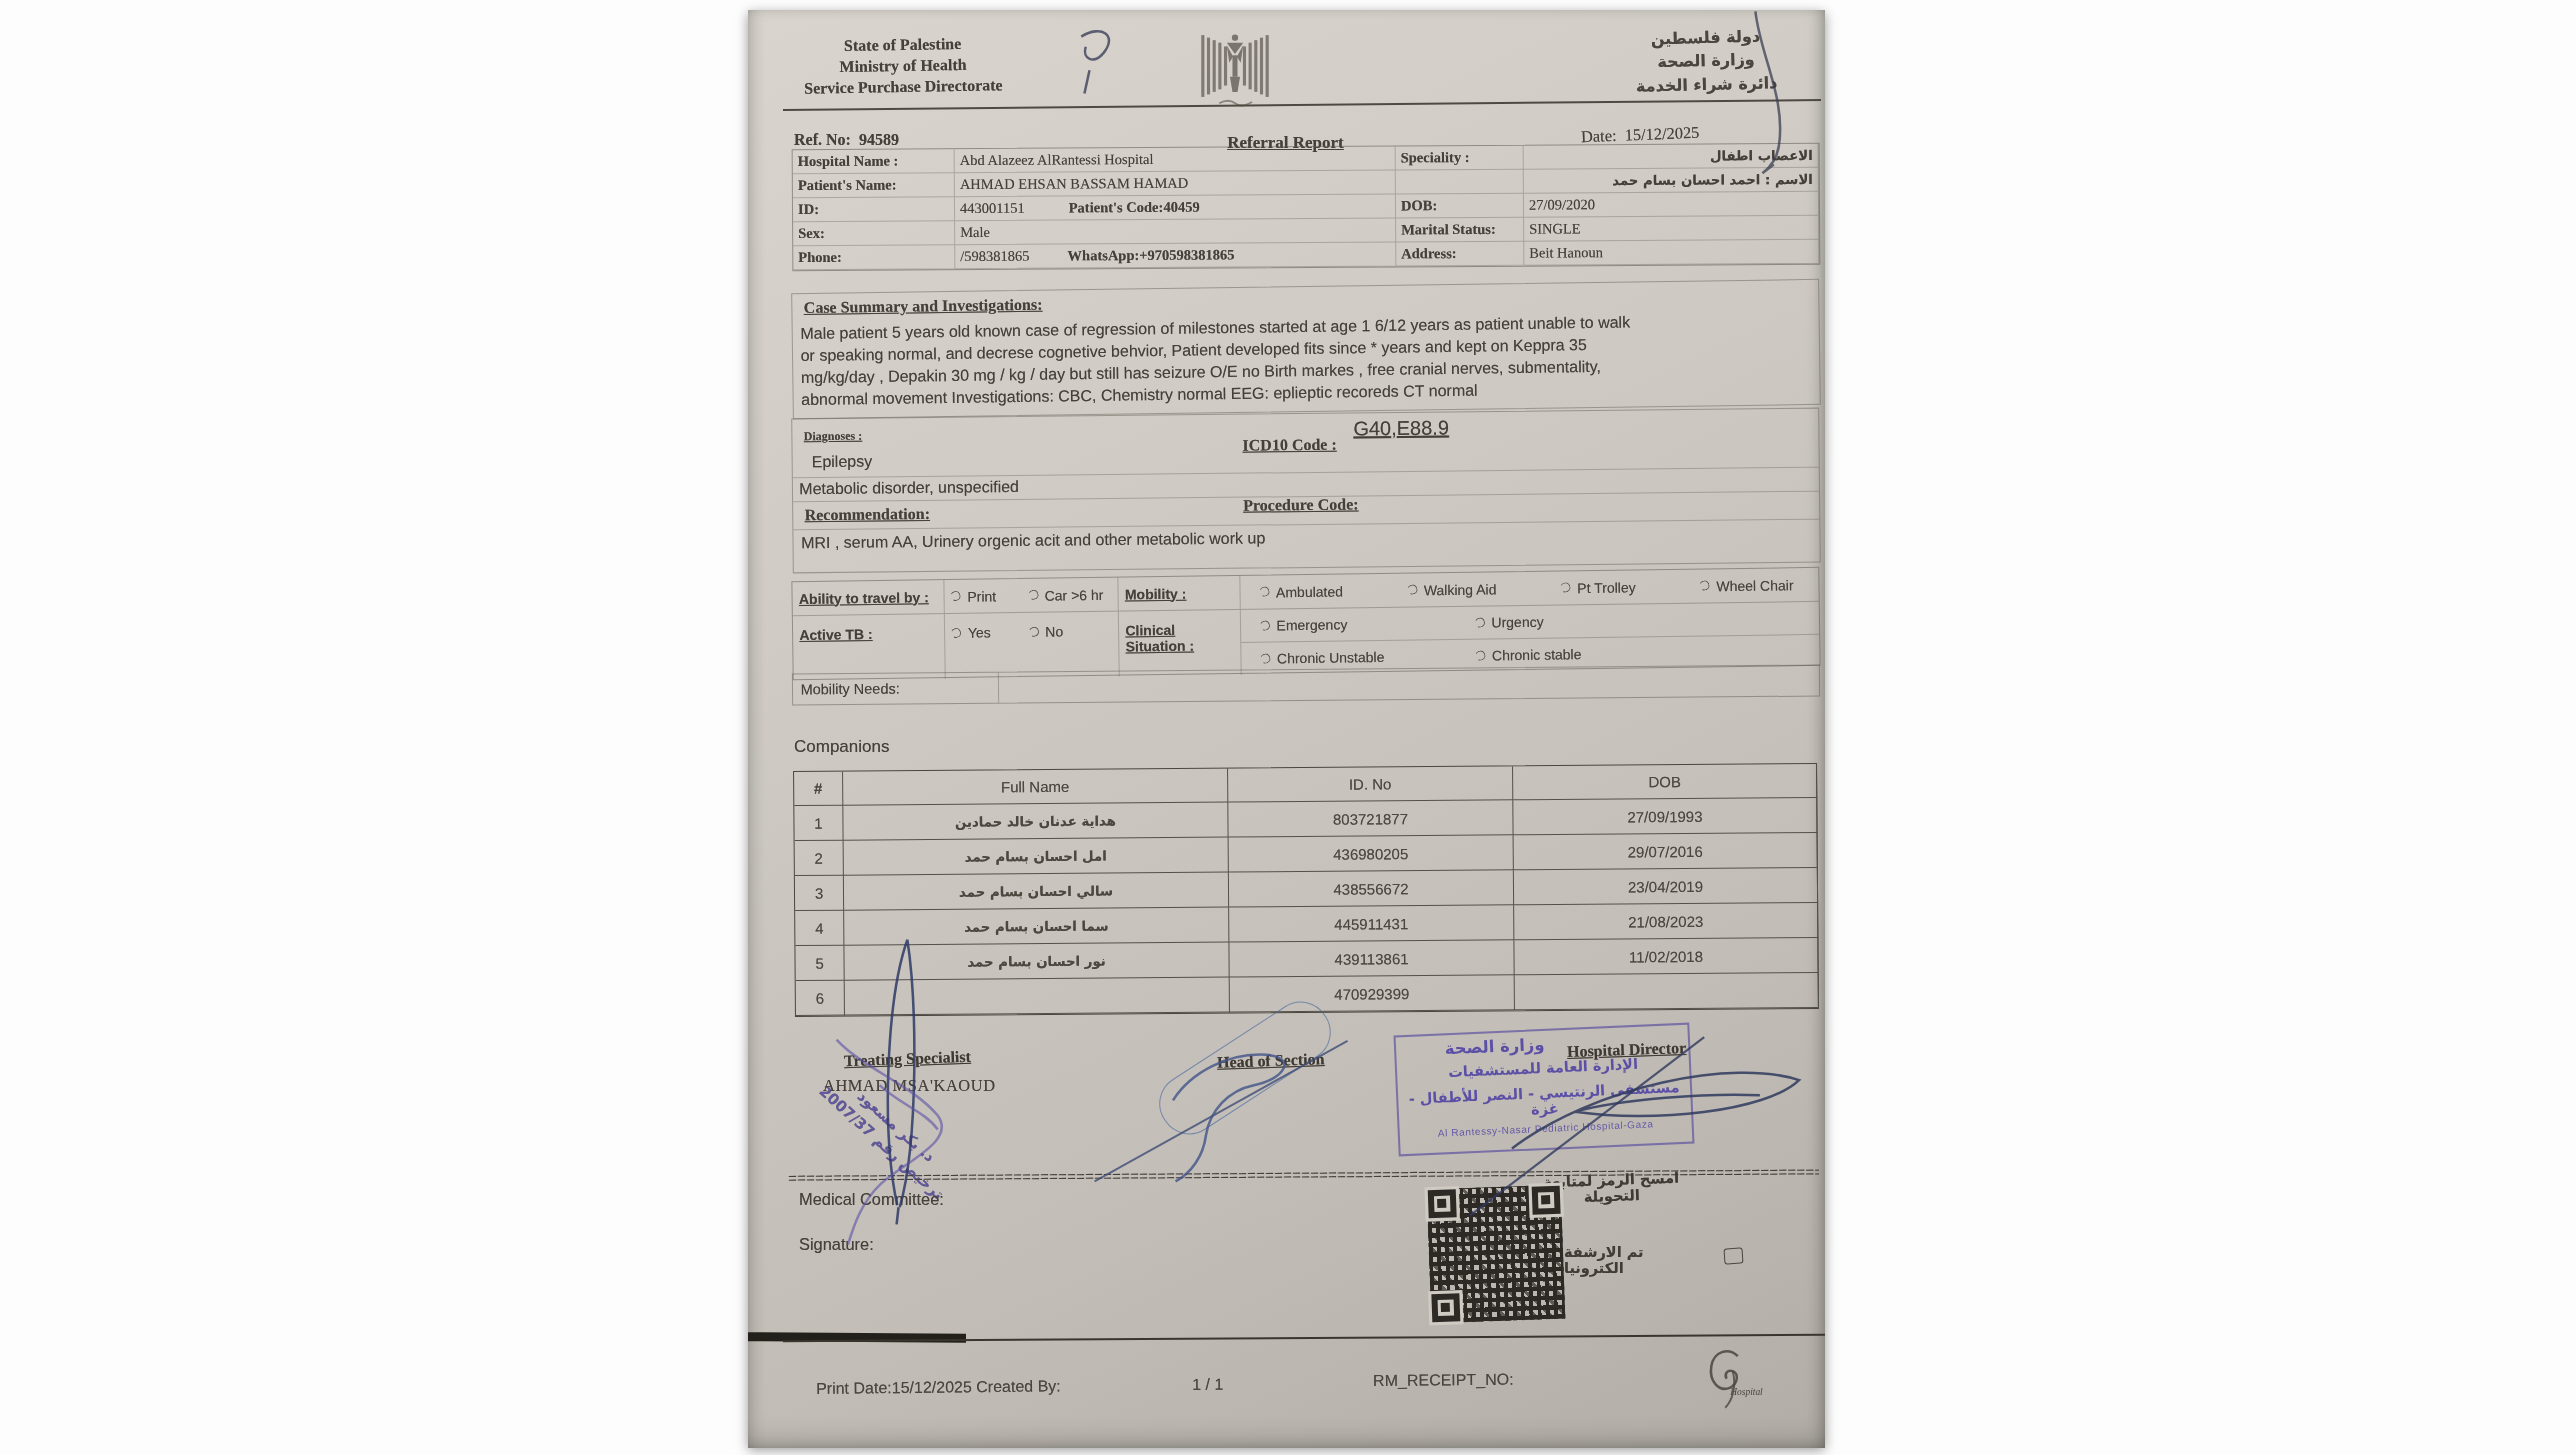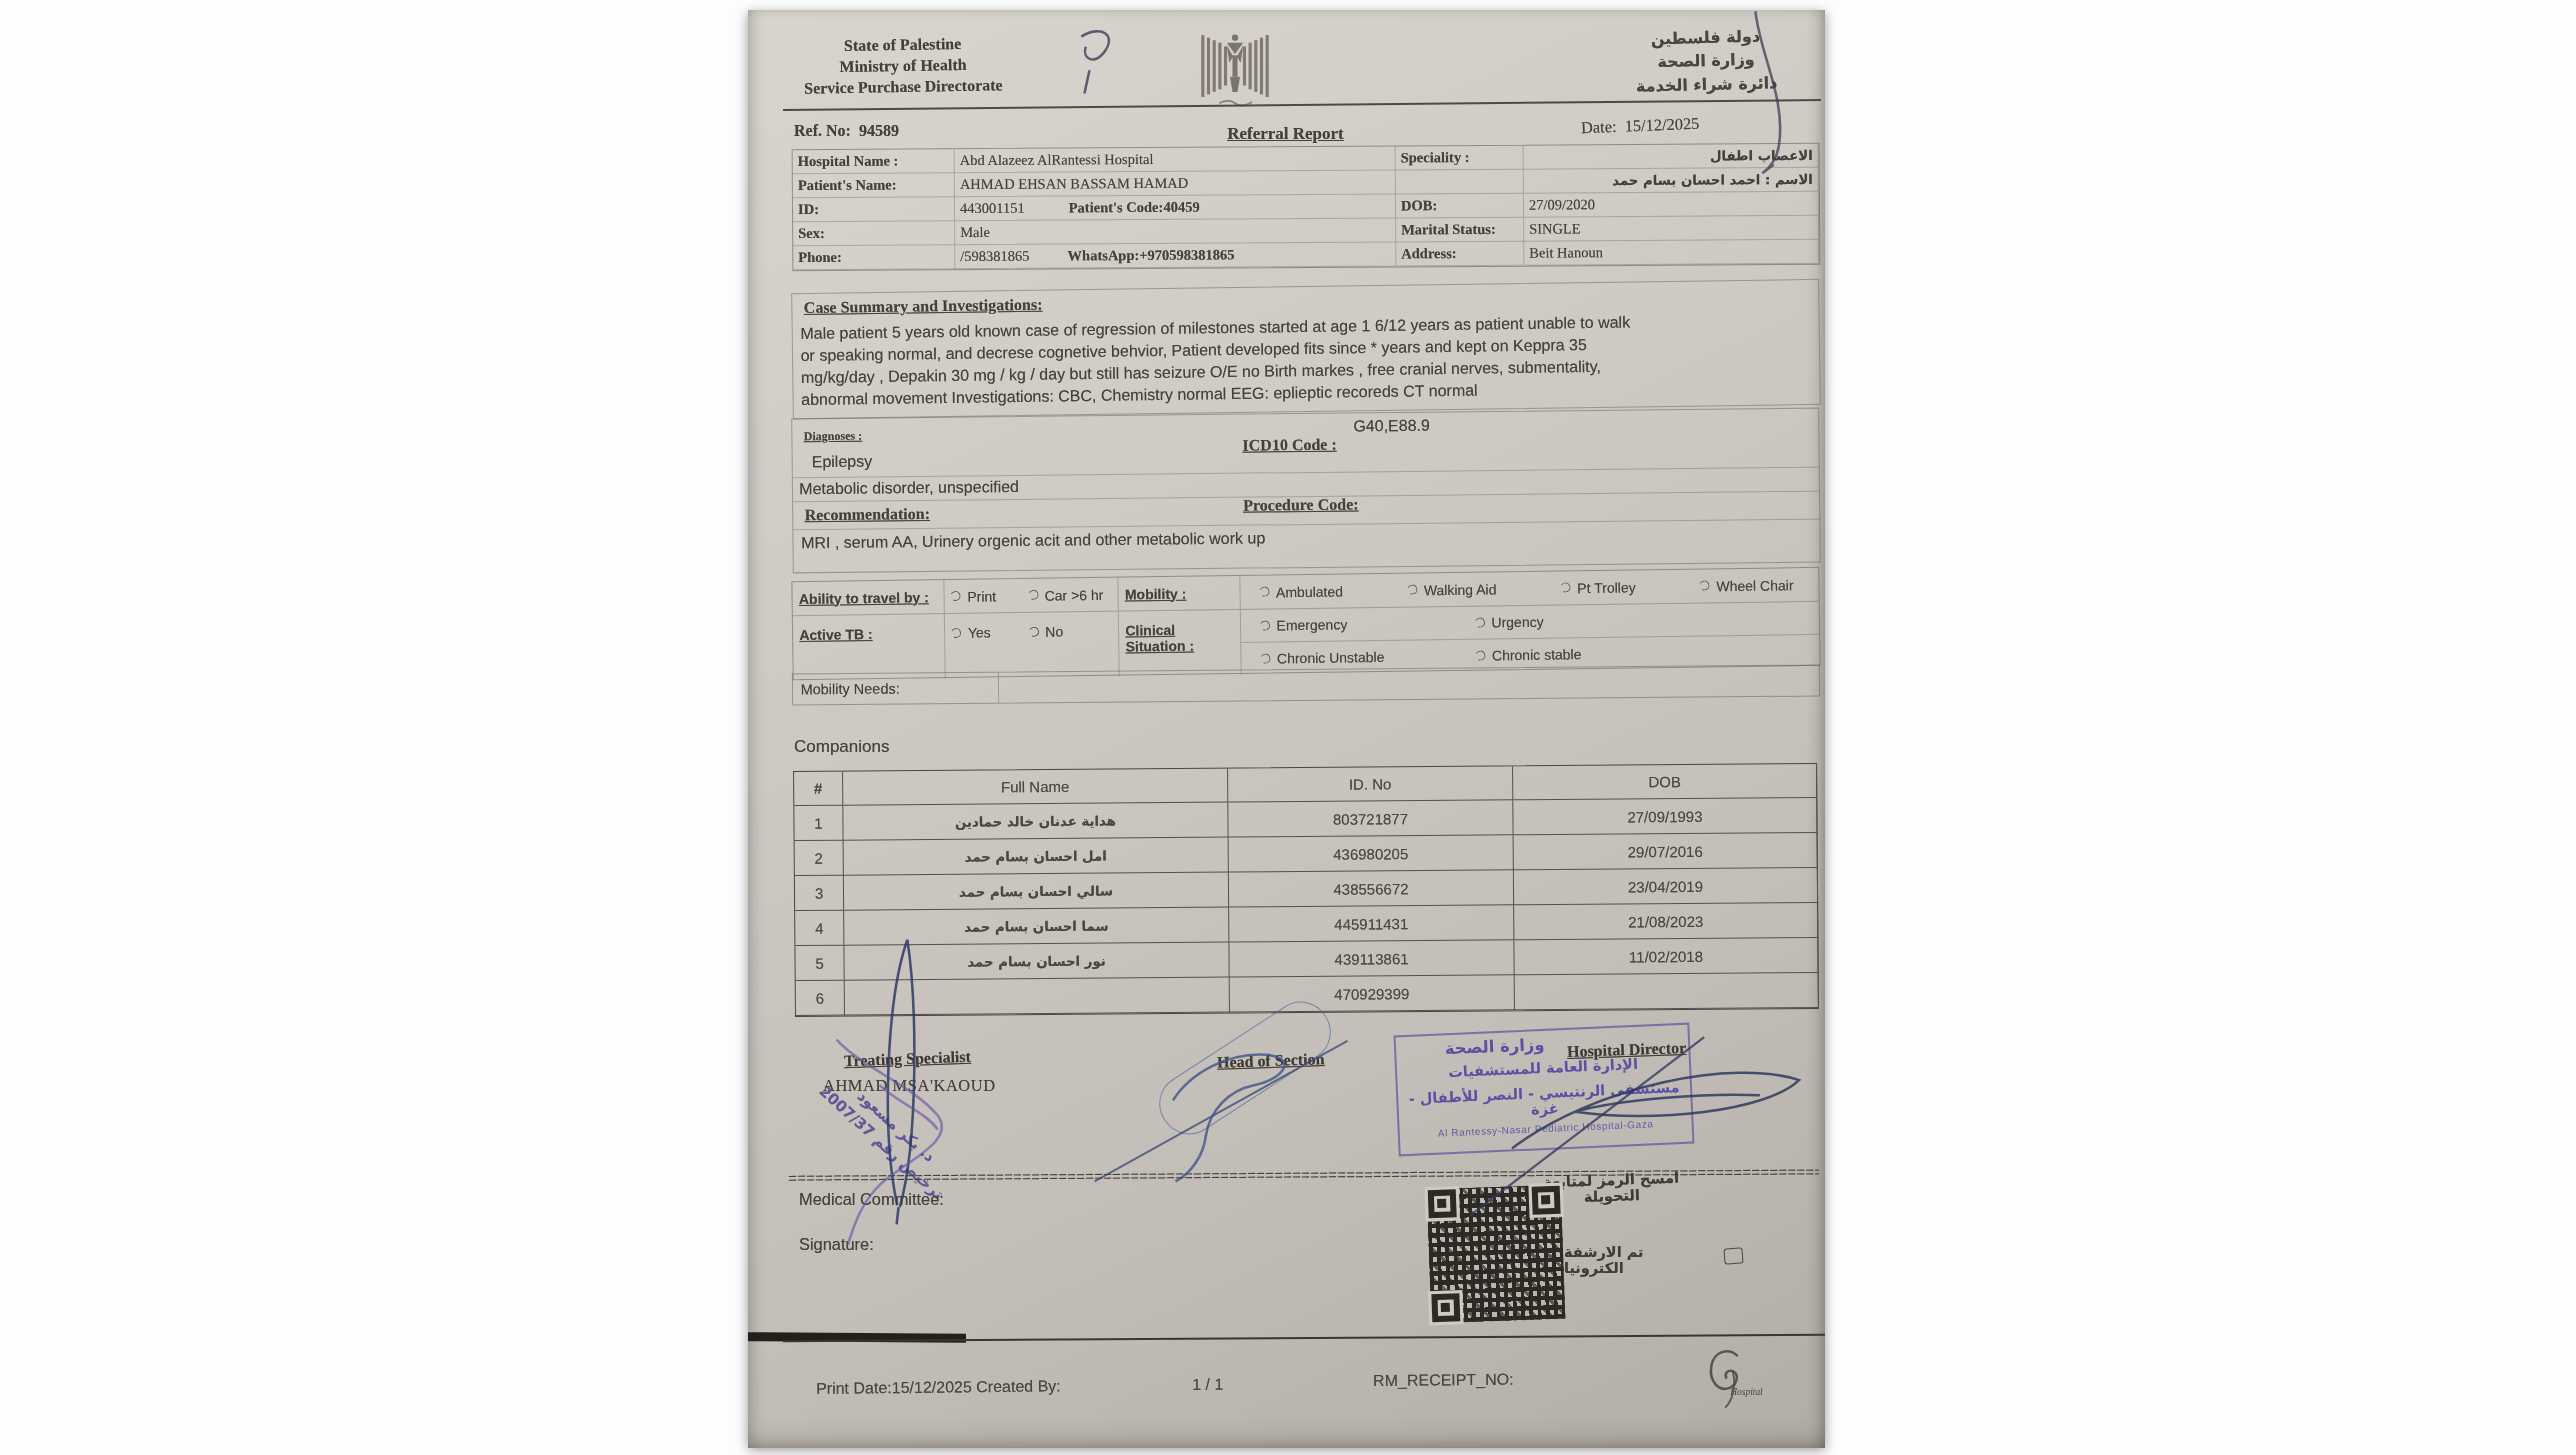--- a/index.html
+++ b/index.html
@@ -13,21 +13,21 @@
   .ar{font-family:"DejaVu Sans",sans-serif;direction:rtl;}
   .b{font-weight:bold;}
   .u{text-decoration:underline;}
   .ink{color:#45403a;}
   .soft{text-shadow:0 0 0.6px rgba(70,64,56,.55);}
   
   .org-en{left:38px;top:24px;width:234px;text-align:center;font-size:16px;line-height:21px;transform:rotate(-1deg);}
   .org-ar{left:879px;top:16.4px;width:158px;text-align:center;font-size:16px;line-height:23.4px;font-weight:bold;transform:rotate(-1.5deg);color:#4a453e;}
   .emblem{left:446px;top:6.3px;}
   .hrule{left:35px;top:94px;width:1038px;height:1.9px;background:#4e4a42;transform:rotate(-.55deg);}
-  .refrow{top:108px;left:0;width:100%;height:25px;}
+  .refrow{top:117px;left:0;width:100%;height:25px;}
   
   .ptable{left:44px;top:136px;width:1026px;display:grid;grid-template-columns:162px 441px 128px 295px;grid-auto-rows:24px;border:1.3px solid rgba(90,85,76,.55);transform:rotate(-.35deg);}
   .pc{border-right:0.6px solid rgba(105,100,90,.38);border-bottom:0.6px solid rgba(105,100,90,.38);display:flex;align-items:center;padding:0 5px;overflow:visible;white-space:nowrap;}
   .pl{font-family:"Liberation Serif",serif;font-weight:bold;font-size:14.5px;}
   .pv{font-family:"Liberation Serif",serif;font-size:14.5px;}
   .pvar{font-family:"DejaVu Sans",sans-serif;font-size:13.3px;font-weight:bold;direction:rtl;}
   
   .csbox{left:44px;top:276px;width:1026px;height:124px;border:0.9px solid rgba(100,95,86,.5);transform:rotate(-.8deg);}
   .cstitle{left:11.4px;top:5px;font-size:16px;}
   .csbody{left:7.6px;top:29px;width:1009px;font-size:16px;line-height:22px;color:#45403a;}
@@ -162,21 +162,21 @@
       <div>Male patient 5 years old known case of regression of milestones started at age 1 6/12 years as patient unable to walk</div>
       <div>or speaking normal, and decrese cognetive behvior, Patient developed fits since * years and kept on Keppra 35</div>
       <div>mg/kg/day , Depakin 30 mg / kg / day but still has seizure  O/E no Birth markes , free cranial nerves, submentality,</div>
       <div>abnormal movement  Investigations: CBC, Chemistry normal  EEG: eplieptic recoreds  CT normal</div>
     </div>
   </div>
 
   <div class="abs dgbox soft">
     <span class="abs serif b u ink" style="left:11.4px;top:10px;font-size:12px;">Diagnoses :</span>
     <span class="abs serif b u ink" style="left:450px;top:22px;font-size:16px;">ICD10 Code :</span>
-    <span class="abs sans ink" style="left:561px;top:3.8px;font-size:16px;">G40,E88.9</span>
+    <span class="abs sans ink" style="left:561px;top:3.8px;font-size:20px;text-decoration:underline;">G40,E88.9</span>
     <span class="abs sans ink" style="left:19px;top:34px;font-size:16px;">Epilepsy</span>
     <div class="faintline" style="top:58px;"></div>
     <span class="abs sans ink" style="left:6.3px;top:61px;font-size:16px;">Metabolic disorder, unspecified</span>
     <div class="faintline" style="top:82px;"></div>
     <span class="abs serif b u ink" style="left:11.4px;top:87px;font-size:16px;">Recommendation:</span>
     <span class="abs serif b u ink" style="left:450px;top:82px;font-size:16px;">Procedure Code:</span>
     <div class="faintline" style="top:110px;"></div>
     <span class="abs sans ink" style="left:7.6px;top:115px;font-size:16px;">MRI , serum AA, Urinery orgenic acit and other metabolic work up</span>
   </div>
 

